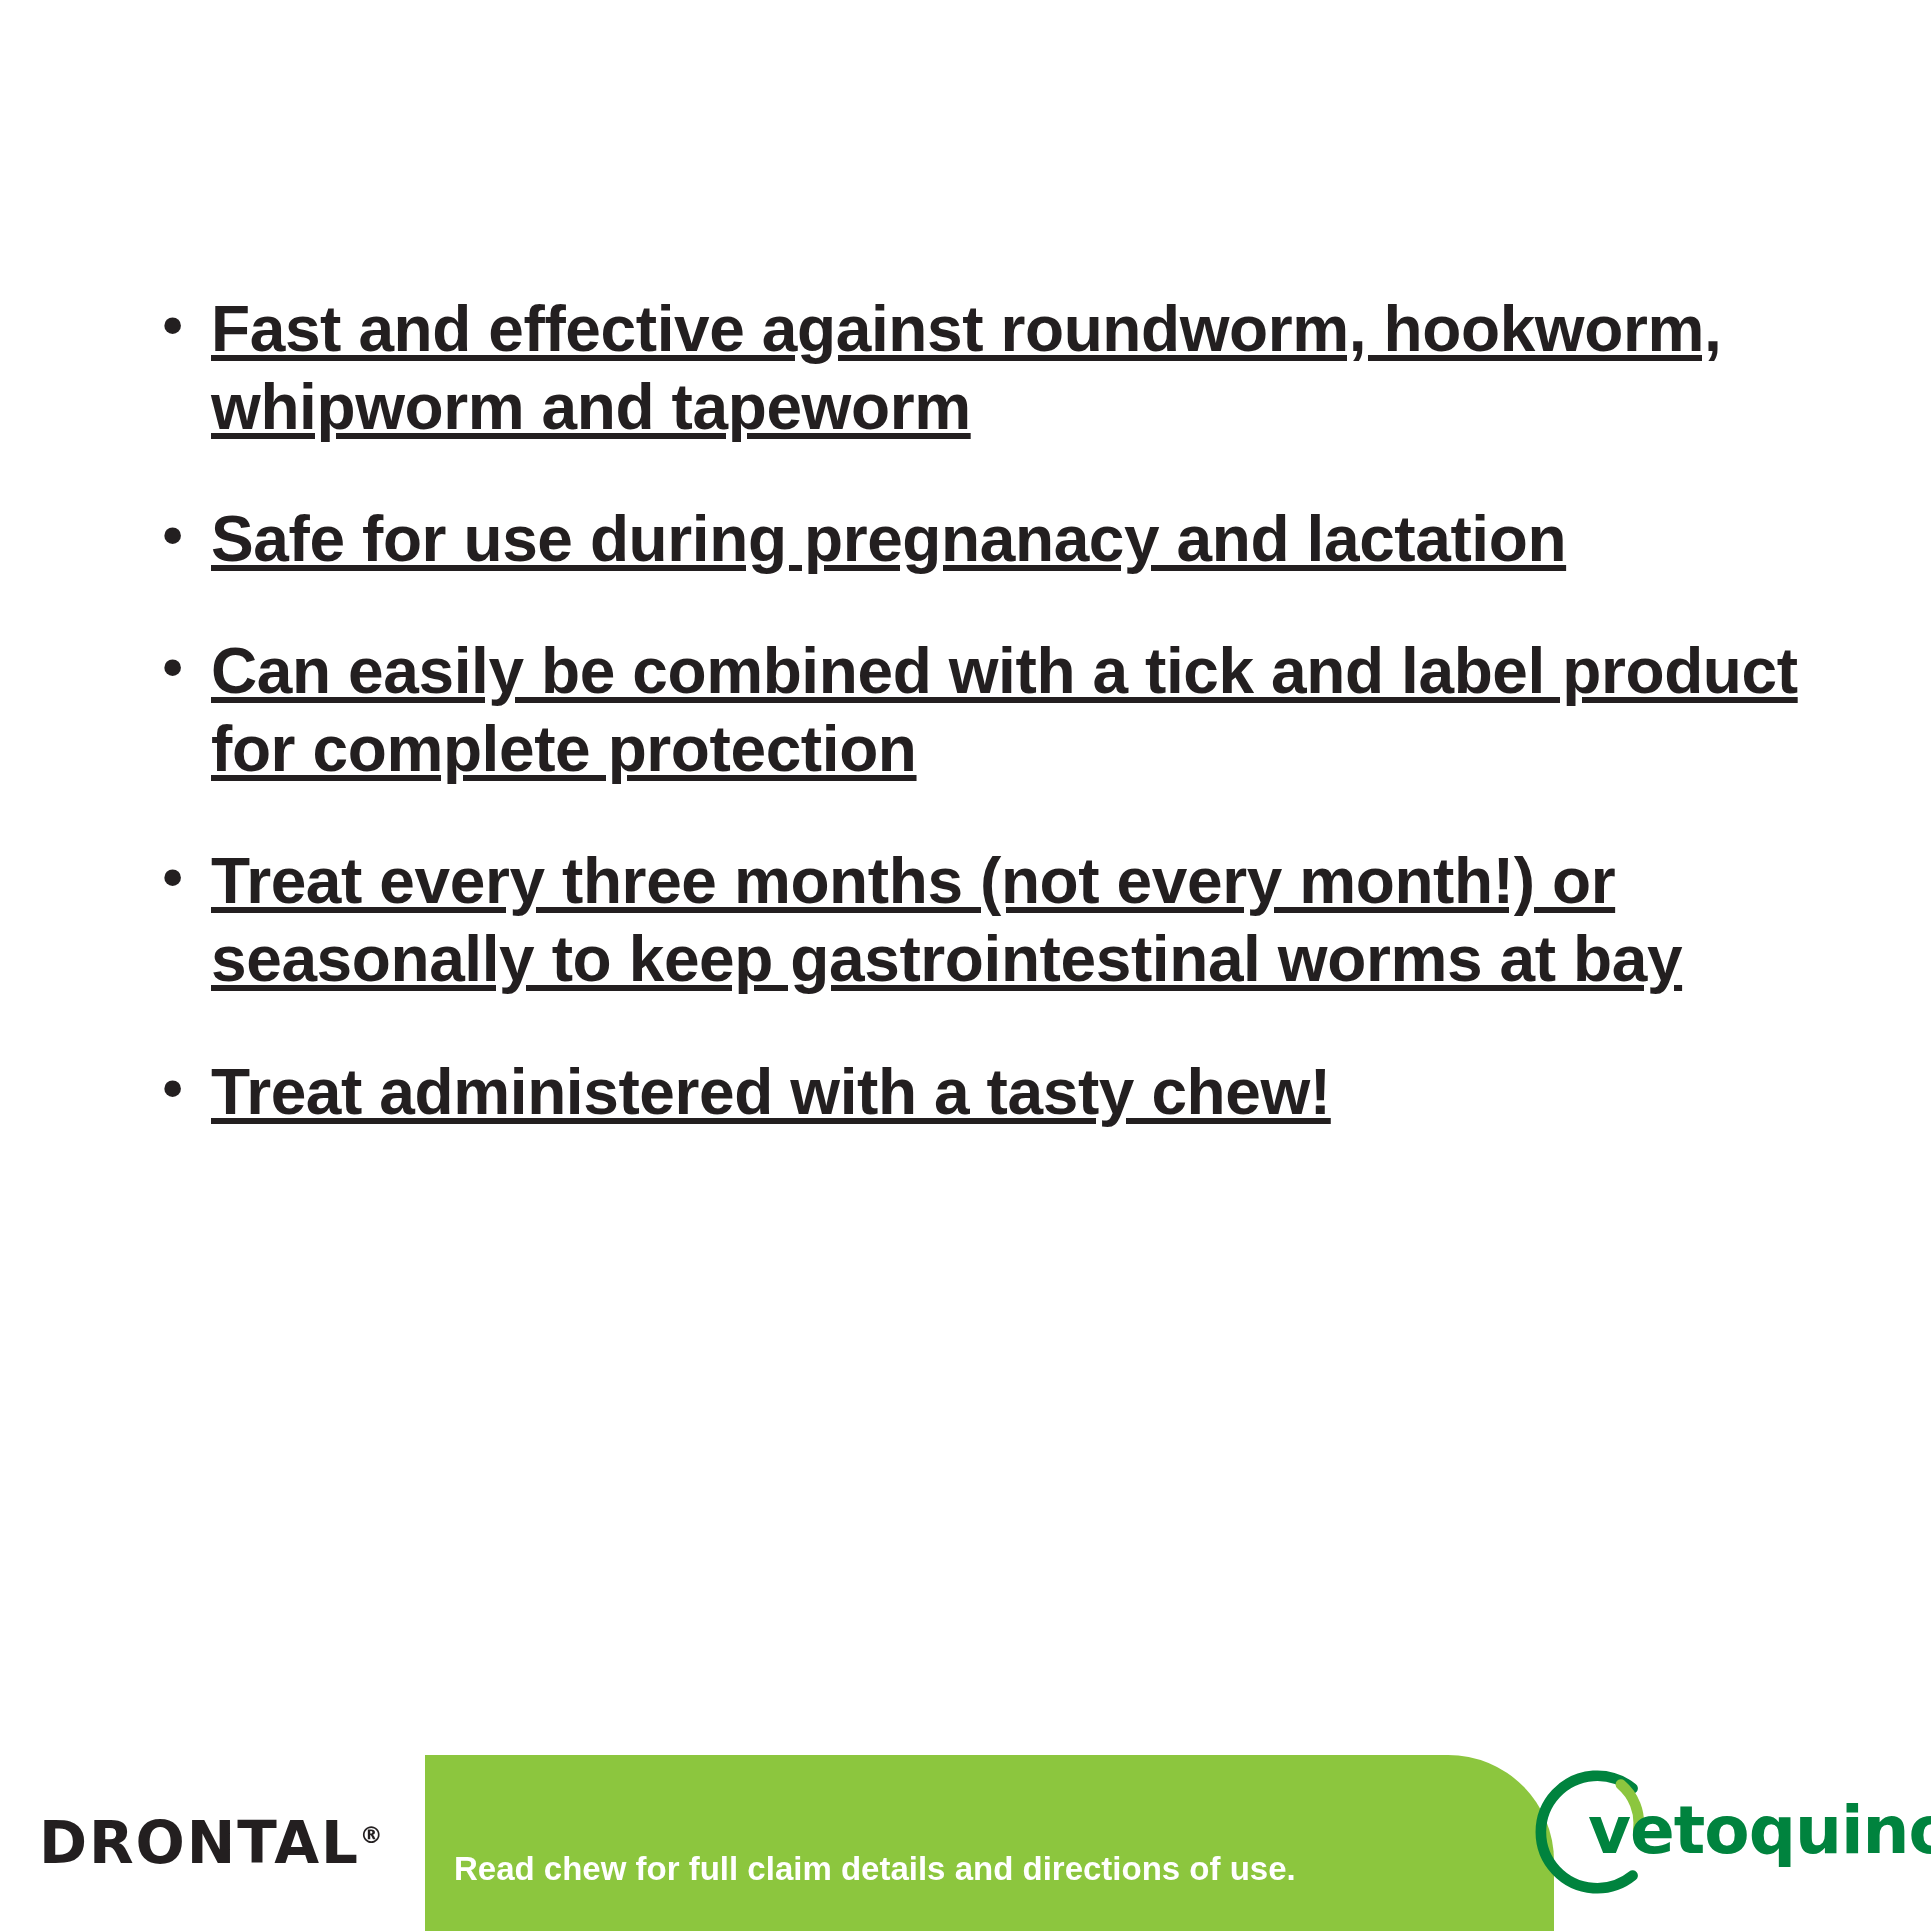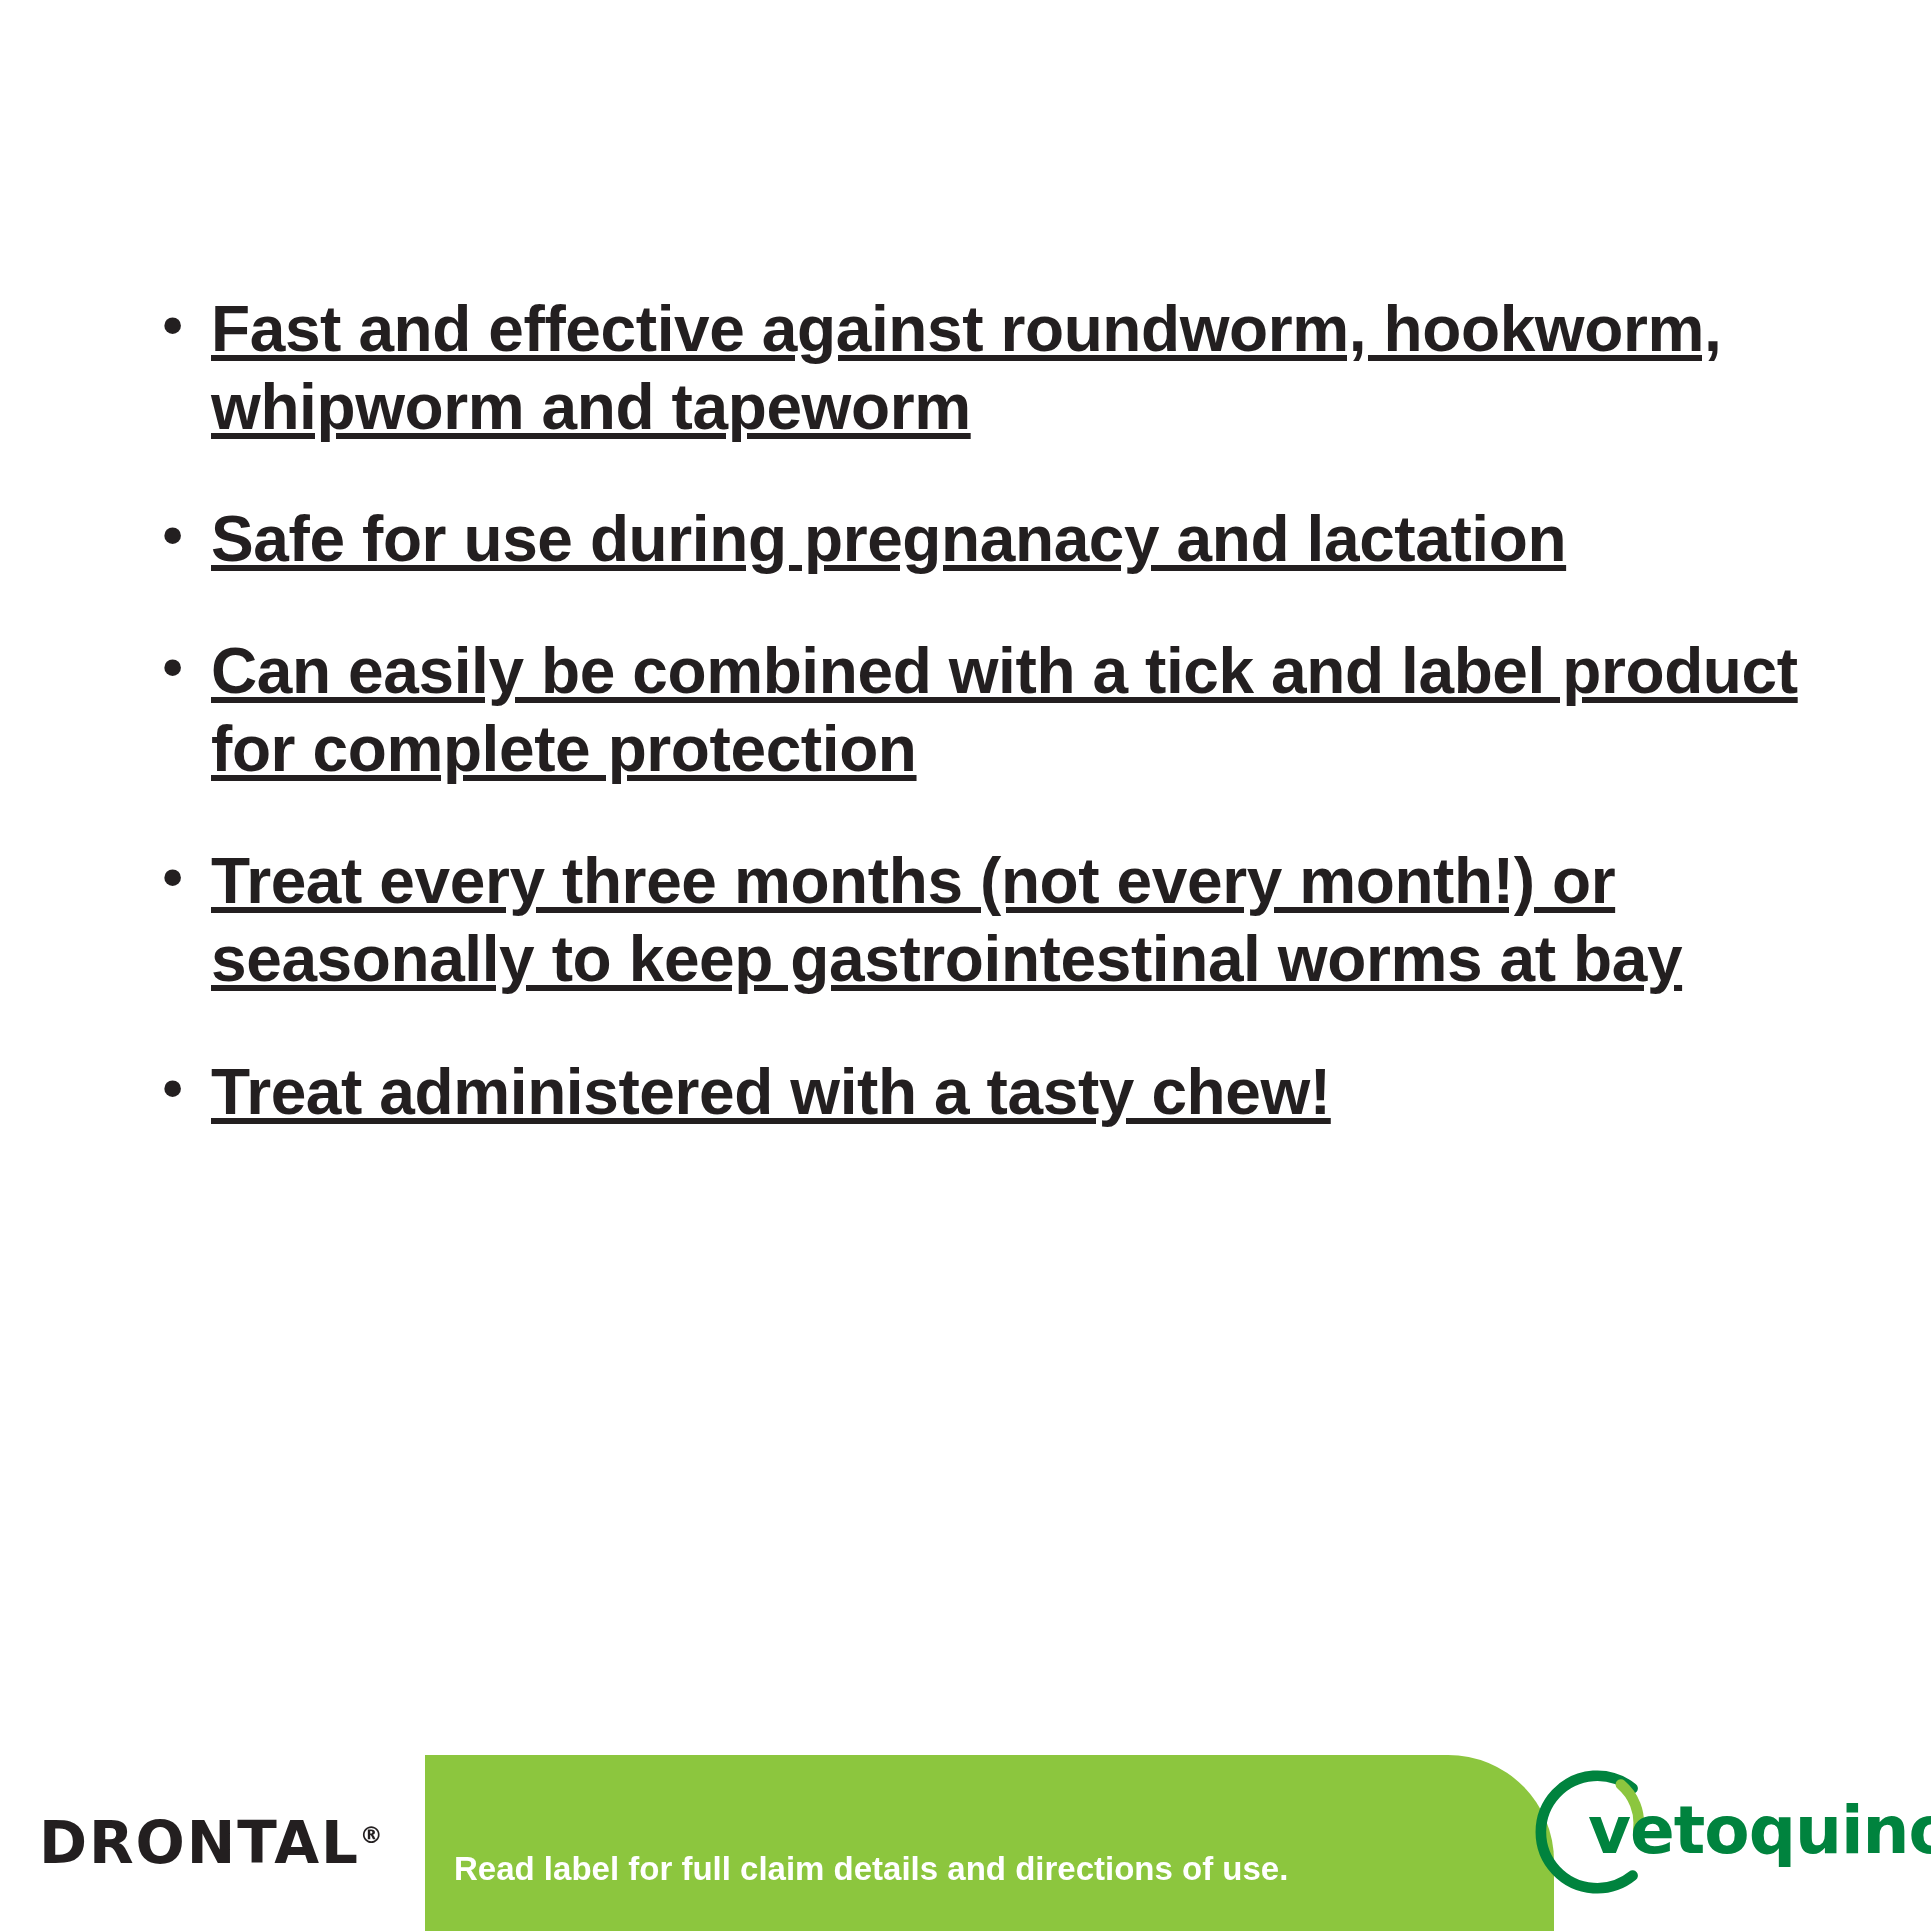--- a/index.html
+++ b/index.html
@@ -155,21 +155,21 @@
   </div>
 
   <div class="footer-band"></div>
   <div class="footer-white-strip"></div>
 
   <div class="drontal-logo">
     <span>DRONTAL</span><span class="reg">®</span>
   </div>
 
   <div class="footer-claim">
-    <div>Read label for full claim details and directions of use.</div>
+    <div>Read chew for full claim details and directions of use.</div>
   </div>
 
   <div class="vetoquinol">
     <svg class="veto-swoosh" viewBox="0 0 130 130">
       <path d="M112 20 A58 58 0 1 0 112 110" fill="none" stroke="#00833e" stroke-width="11" stroke-linecap="round"></path>
       <path d="M100 16 A52 52 0 0 1 118 62" fill="none" stroke="#8cc63e" stroke-width="11" stroke-linecap="round"></path>
     </svg>
     <div class="veto-text"><span>vetoquinol</span></div>
   </div>
 

